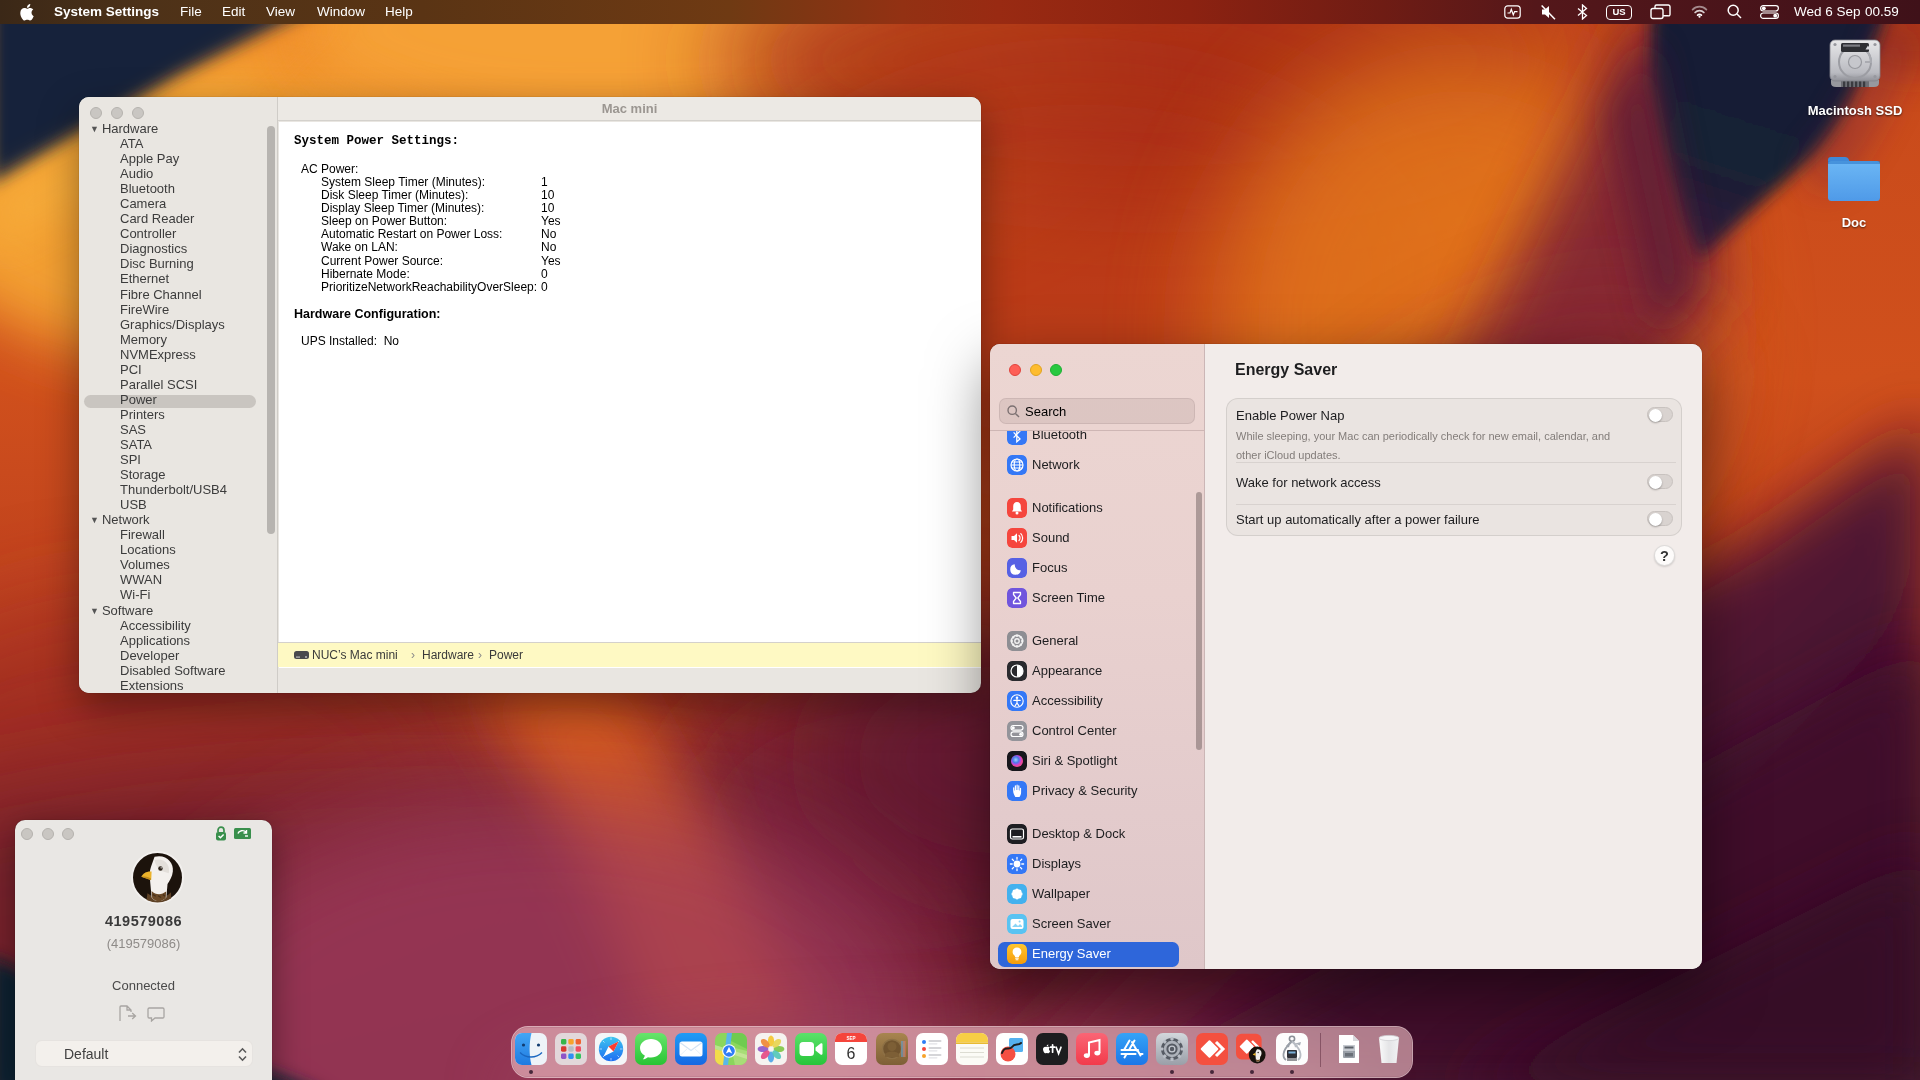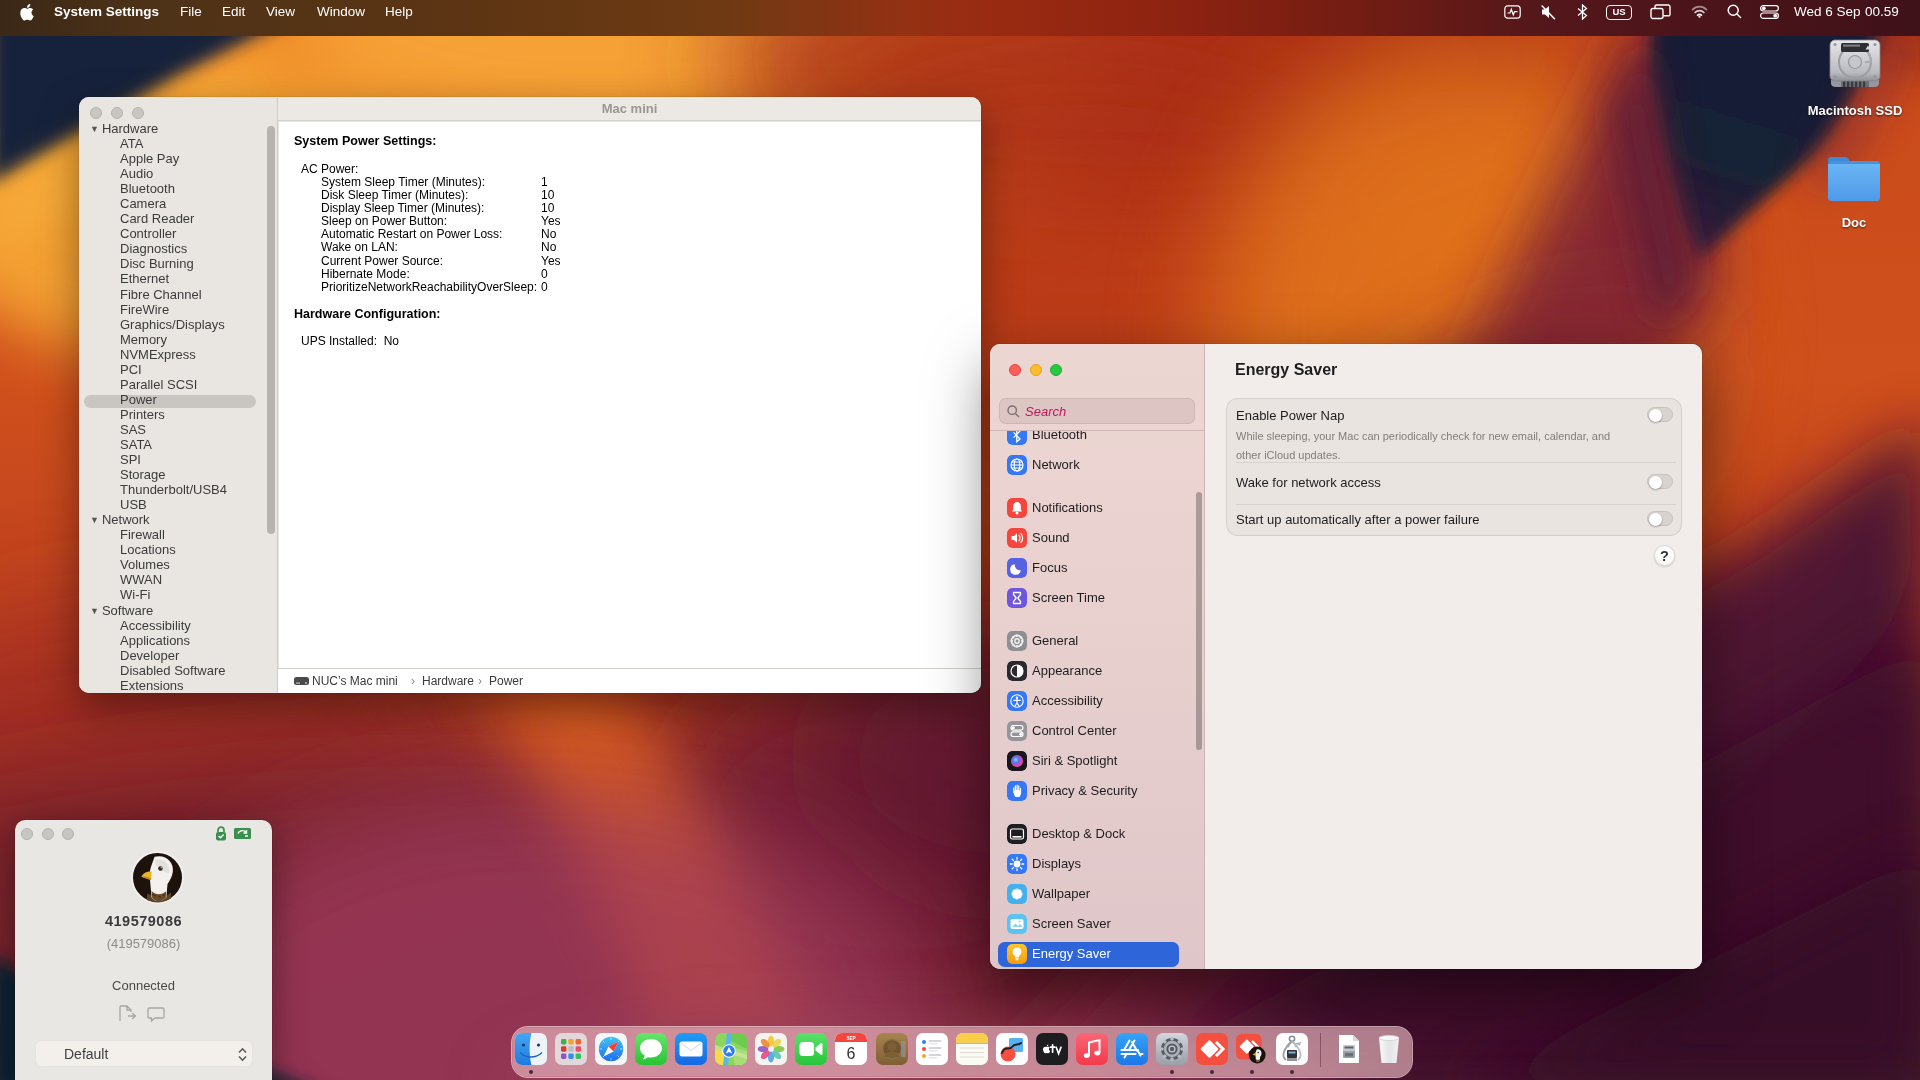--- a/index.html
+++ b/index.html
@@ -74,21 +74,21 @@
   <path d="M1652,-5 L1892,-5 C1874,55 1848,125 1806,163 C1768,196 1722,238 1698,262 C1690,240 1680,220 1676,200 C1664,160 1654,110 1650,80 Z" fill="url(#gWedge)" filter="url(#b8)"></path>
   <path d="M1892,20 C1870,80 1845,130 1806,168 L1826,190 C1862,150 1888,95 1905,50 Z" fill="#6e2440" opacity="0.6" filter="url(#b18)"></path>
   <path d="M1698,285 L1676,180 L1648,40 L1608,110 L1655,330 Z" fill="#5c1c36" opacity="0.8" filter="url(#b18)"></path>
 
   <path d="M-10,-10 L350,-10 L180,75 L-10,185 Z" fill="#16213a" filter="url(#b8)"></path>
   <path d="M345,0 L120,130 L-5,195 L-5,250 L130,175 Z" fill="#f7b03c" opacity="0.6" filter="url(#b18)"></path>
 
   <path d="M-10,955 L80,1000 L330,1095 L-10,1095 Z" fill="#0e2130" filter="url(#b8)"></path>
 </svg>
 
-<div class="abs" id="menubar" style="left:0;top:0;width:1920px;height:36px;
+<div class="abs" id="menubar" style="left:0;top:0;width:1920px;height:24px;
   background:linear-gradient(90deg,#3b2817 0%,#4e3218 8%,#5a3414 22%,#6f3a13 38%,#933113 47%,#992a12 52%,#8c2211 62%,#6f1c14 72%,#54171a 80%,#4a141a 90%,#3f1119 100%);
   color:#fff; font-size:13.5px;">
   <svg class="abs" style="left:20px;top:4px" width="14" height="16.5" viewBox="0 0 814 1000" fill="#fff">
     <path d="M788.1 340.9c-5.8 4.5-108.2 62.2-108.2 190.5 0 148.4 130.3 200.9 134.2 202.2-.6 3.2-20.7 71.9-68.7 141.9-42.8 61.6-87.5 123.1-155.5 123.1s-85.5-39.5-164-39.5c-76.5 0-103.7 40.8-165.9 40.8s-105.6-57-155.5-127C46.7 790.7 0 663 0 541.8c0-194.4 126.4-297.5 250.8-297.5 66.1 0 121.2 43.4 162.7 43.4 39.5 0 101.1-46 176.3-46 28.5 0 130.9 2.6 198.3 99.2zm-234-181.5c31.1-36.9 53.1-88.1 53.1-139.3 0-7.1-.6-14.3-1.9-20.1-50.6 1.9-110.8 33.7-147.1 75.8-28.5 32.4-55.1 83.6-55.1 135.5 0 7.8 1.3 15.6 1.9 18.1 3.2.6 8.4 1.3 13.6 1.3 45.4 0 102.5-30.4 135.5-71.3z"></path>
   </svg>
   <b class="abs" style="left:54px;top:4px">System Settings</b>
   <span class="abs" style="left:180px;top:4px">File</span>
   <span class="abs" style="left:222px;top:4px">Edit</span>
   <span class="abs" style="left:266px;top:4px">View</span>
   <span class="abs" style="left:317px;top:4px">Window</span>
@@ -237,21 +237,21 @@
       <div class="ts">Fonts</div>
     </div>
   </div>
 
   <div class="abs" style="left:188px;top:29px;width:8px;height:408px;background:#b7b4b0;border-radius:4px;"></div>
 
   <div class="abs" style="left:199px;top:0;width:703px;height:24px;background:#ece9e4;border-bottom:1px solid #d4d1cc;"></div>
   <div class="abs" style="left:199px;top:4px;width:703px;text-align:center;font-size:13px;font-weight:700;color:#9b9691;">Mac mini</div>
 
   <div class="abs" style="left:200px;top:25px;width:702px;height:546px;background:#ffffff;font-size:12px;color:#000;">
-    <div class="abs" style="left:15px;top:12px;font-weight:700;font-size:12.5px;">System Power Settings:</div>
+    <div class="abs" style="left:15px;top:12px;font-weight:700;font-size:12.5px;font-family:Liberation Mono, monospace;">System Power Settings:</div>
     <div class="abs" style="left:22px;top:40px;">AC Power:</div>
     <div class="abs" style="left:42px;top:54px;line-height:13.1px;white-space:pre;">System Sleep Timer (Minutes):
 Disk Sleep Timer (Minutes):
 Display Sleep Timer (Minutes):
 Sleep on Power Button:
 Automatic Restart on Power Loss:
 Wake on LAN:
 Current Power Source:
 Hibernate Mode:
 PrioritizeNetworkReachabilityOverSleep:</div>
@@ -261,21 +261,21 @@
 Yes
 No
 No
 Yes
 0
 0</div>
     <div class="abs" style="left:15px;top:185px;font-weight:700;font-size:12.5px;">Hardware Configuration:</div>
     <div class="abs" style="left:22px;top:212px;">UPS Installed:&nbsp;&nbsp;No</div>
   </div>
 
-  <div class="abs" style="left:199px;top:571px;width:703px;height:25px;background:#ffffff;border-top:1px solid #d4d1cc;font-size:12px;color:#3a3a3a;">
+  <div class="abs" style="left:199px;top:545px;width:703px;height:25px;background:#fef9c3;border-top:1px solid #d4d1cc;font-size:12px;color:#3a3a3a;">
     <svg class="abs" style="left:16px;top:8px" width="15" height="9" viewBox="0 0 15 9">
       <rect x="0" y="0" width="15" height="8" rx="2.5" fill="#4a4a4c"></rect>
       <rect x="2" y="5.5" width="4" height="1.2" fill="#bbb"></rect>
       <circle cx="12" cy="6" r="1" fill="#bbb"></circle>
     </svg>
     <span class="abs" style="left:34px;top:5px;">NUC’s Mac mini</span>
     <span class="abs" style="left:133px;top:5px;color:#8a8a8a;">›</span>
     <span class="abs" style="left:144px;top:5px;">Hardware</span>
     <span class="abs" style="left:200px;top:5px;color:#8a8a8a;">›</span>
     <span class="abs" style="left:211px;top:5px;">Power</span>
@@ -288,21 +288,21 @@
 
   <div class="abs" style="left:19px;top:20px;width:12px;height:12px;border-radius:50%;background:#fe5f57;border:0.5px solid #e0443d;"></div>
   <div class="abs" style="left:40px;top:20px;width:12px;height:12px;border-radius:50%;background:#febc2e;border:0.5px solid #e0a320;"></div>
   <div class="abs" style="left:60px;top:20px;width:12px;height:12px;border-radius:50%;background:#28c840;border:0.5px solid #1eb033;"></div>
 
   <div class="abs" style="left:9px;top:54px;width:196px;height:26px;border-radius:7px;background:rgba(137,103,104,0.14);border:1px solid rgba(0,0,0,0.07);">
     <svg class="abs" style="left:7px;top:6px" width="13" height="13" viewBox="0 0 13 13" fill="none" stroke="#7c7172" stroke-width="1.4">
       <circle cx="5.2" cy="5.2" r="4.2"></circle>
         <path d="M8.4 8.4 L12 12"></path>
     </svg>
-    <span class="abs" style="left:25px;top:5px;font-size:13px;color:#be185d;font-style:italic;">Search</span>
+    <span class="abs" style="left:25px;top:5px;font-size:13px;color:#000000;">Search</span>
   </div>
 
   <div class="abs" style="left:0;top:86px;width:214px;height:1px;background:rgba(120,90,95,0.25);"></div>
   <div class="abs" id="eslist" style="left:0;top:87px;width:214px;height:538px;overflow:hidden;font-size:13px;color:#1d1d1f;">
     <div class="esrow" style="margin-top:-11px;">
       <svg class="ic" viewBox="0 0 20 20">
           <rect width="20" height="20" rx="5" fill="#3478f6"></rect>
           <path d="M9.8 3.2 L9.8 16.8 L13 14 L6.6 7.4 M9.8 3.2 L13 6 L6.6 12.6" fill="none" stroke="#fff" stroke-width="1.3"></path>
         </svg>
       <span class="lb">Bluetooth</span>

